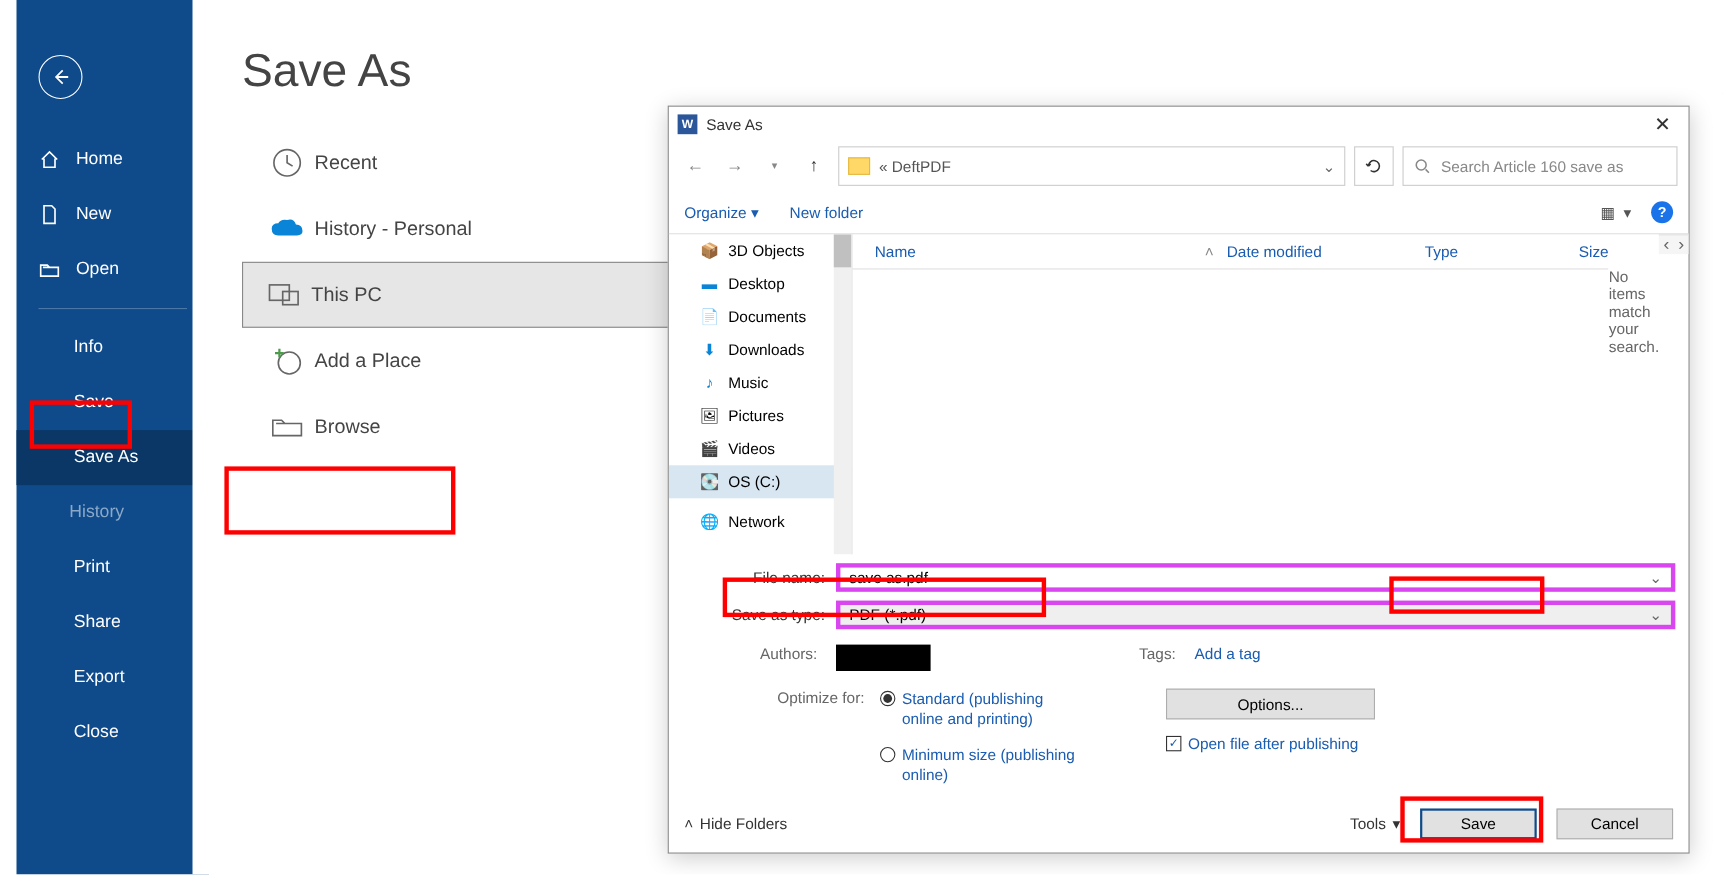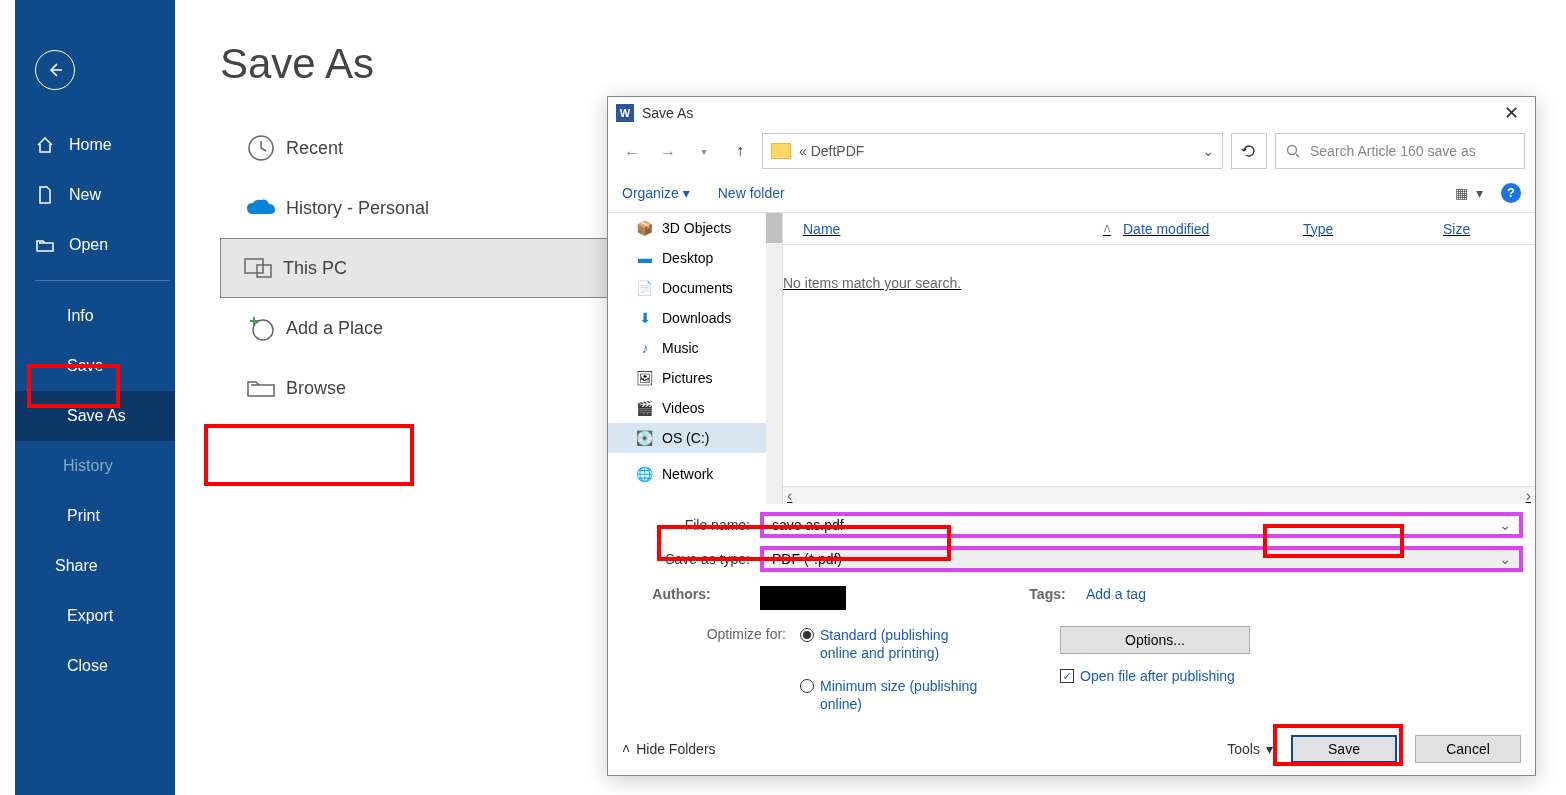--- a/index.html
+++ b/index.html
@@ -49,36 +49,36 @@
 .help-icon { width: 20px; height: 20px; border-radius: 50%; background: #1a73e8; color: #fff; display: flex; align-items: center; justify-content: center; font-size: 13px; font-weight: bold; }
 
 .dlg-body { flex: 1; display: flex; min-height: 0; }
 .tree { width: 175px; border-right: 1px solid #e0e0e0; overflow-y: auto; font-size: 14px; position: relative; }
 .tree-item { display: flex; align-items: center; height: 30px; padding-left: 28px; cursor: pointer; }
 .tree-item.sel { background: #d8e6f2; }
 .tree-icn { width: 18px; margin-right: 8px; display: inline-flex; align-items: center; justify-content: center; font-size: 14px; }
 .tree-scroll { position: absolute; right: 0; top: 0; width: 16px; height: 100%; background: #f0f0f0; }
 .tree-thumb { position: absolute; right: 0; top: 0; width: 16px; height: 30px; background: #c0c0c0; }
 
-.filepane { flex: 1; display: flex; flex-direction: column; text-decoration: underline; }
+.filepane { flex: 1; display: flex; flex-direction: row; }
 .col-headers { height: 32px; display: flex; align-items: center; border-bottom: 1px solid #e0e0e0; font-size: 14px; color: #1a5cb0; padding-left: 20px; }
 .col-name { width: 300px; }
 .col-date { width: 180px; }
 .col-type { width: 140px; }
 .col-size { flex: 1; }
 .empty-msg { text-align: left; color: #666; font-size: 14px; margin-top: 30px; }
 .h-scroll { height: 18px; border-top: 1px solid #e0e0e0; display: flex; align-items: center; background: #f5f5f5; }
 
 .dlg-form { padding: 8px 12px 4px 12px; }
 .form-row { display: flex; align-items: center; margin-bottom: 8px; }
 .form-label { width: 140px; text-align: right; padding-right: 10px; font-size: 14px; color: #333; }
 .form-input { flex: 1; height: 26px; border: 4px solid #d946ef; padding: 0 8px; font-size: 14px; background: #fff; display: flex; align-items: center; justify-content: space-between; }
 .form-input.type { background: #efefef; }
 .meta-row { display: flex; padding: 6px 0; font-size: 14px; color: #666; }
-.meta-label { width: 140px; text-align: center; padding-right: 17px; font-weight: bold; }
+.meta-label { width: 140px; text-align: right; padding-right: 17px; }
 .author-blk { width: 86px; height: 24px; background: #000; }
 .tags-link { color: #1a5cb0; cursor: pointer; }
 
 .optimize { display: flex; padding: 10px 0 6px 0; font-size: 14px; }
 .optimize-label { width: 180px; text-align: right; padding-right: 14px; color: #666; }
 .radio-group { display: flex; flex-direction: column; gap: 14px; color: #1a5cb0; }
 .radio-opt { display: flex; align-items: flex-start; gap: 6px; line-height: 1.3; }
 .radio { width: 14px; height: 14px; border: 1px solid #333; border-radius: 50%; display: inline-flex; align-items: center; justify-content: center; flex-shrink: 0; margin-top: 2px; }
 .radio.checked::after { content: ""; width: 8px; height: 8px; background: #333; border-radius: 50%; }
 .options-col { margin-left: 80px; display: flex; flex-direction: column; gap: 14px; }
@@ -148,21 +148,21 @@
       </div>
     <div class="sidebar-item active" style="padding-left:52px">
         <span>Save As</span>
       </div>
     <div class="sidebar-item disabled" style="padding-left:48px">
         <span>History</span>
       </div>
     <div class="sidebar-item" style="padding-left:52px">
         <span>Print</span>
       </div>
-    <div class="sidebar-item" style="padding-left:40px">
+    <div class="sidebar-item" style="padding-left:52px">
         <span>Share</span>
       </div>
     <div class="sidebar-item" style="padding-left:52px">
         <span>Export</span>
       </div>
     <div class="sidebar-item" style="padding-left:52px">
         <span>Close</span>
       </div>
   </div>
 </div>

